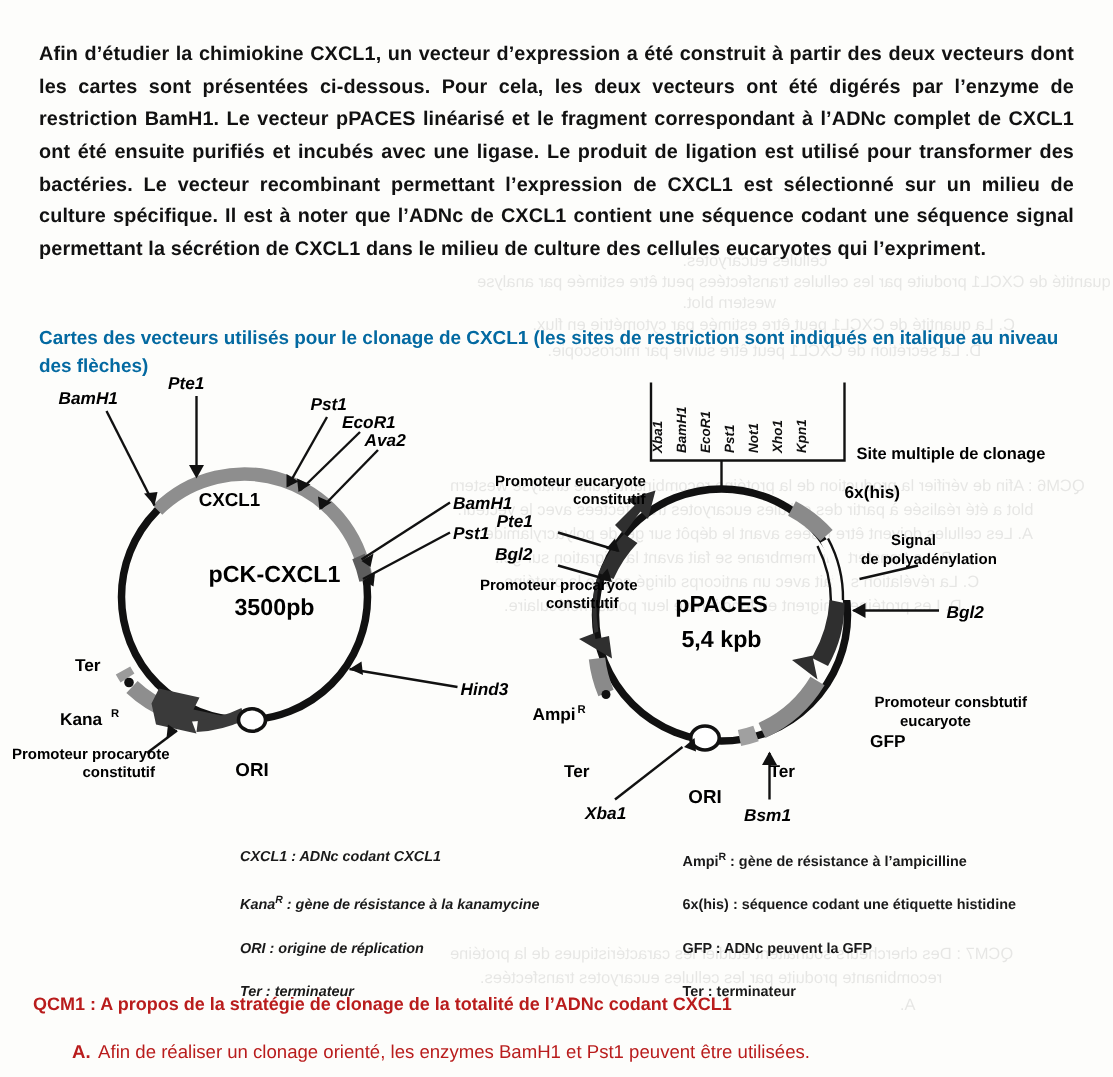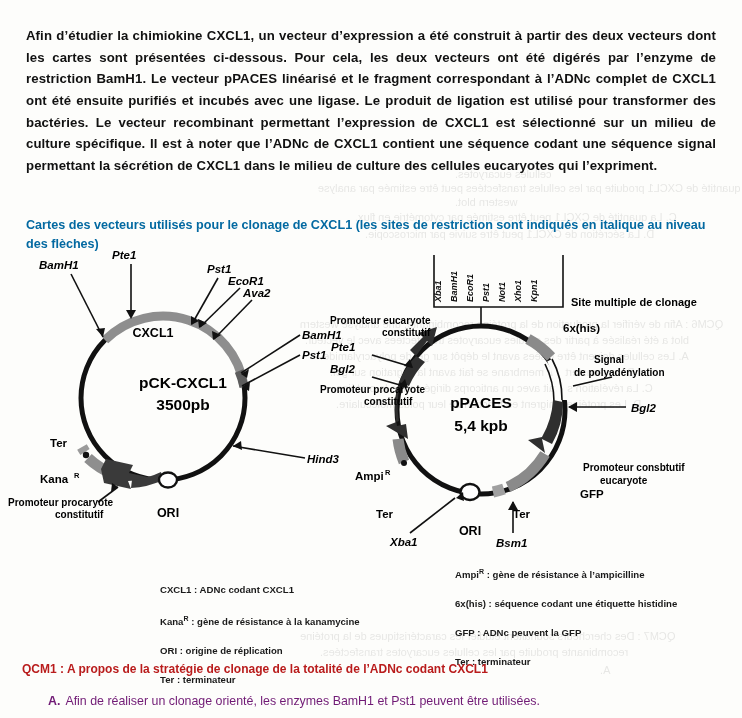--- a/index.html
+++ b/index.html
@@ -49,33 +49,33 @@
   #figure svg{display:block;}
 
   
   .legend{
     position:absolute;
     font-size:9.6px;line-height:14.4px;
     font-weight:700;
     color:#1a1a1a;
     white-space:pre-line;
   }
-  #legend-left{left:160px;top:569px;}
+  #legend-left{left:160px;top:551px;font-style:italic;}
   #legend-right{left:455px;top:551px;}
   .legend div{white-space:nowrap;}
   .sup{font-size:7px;vertical-align:super;}
 
   
   #qcm-title{
     position:absolute;left:22px;top:662px;
     font-size:12px;font-weight:700;color:#b91c1c;
   }
   #qcm-a{
     position:absolute;left:48px;top:694px;
-    font-size:12.4px;color:#701a75;
+    font-size:12.4px;color:#b91c1c;
   }
   #qcm-a b{font-weight:700;margin-right:5px;}
 
   
   .p-name{font-family:"Liberation Sans",sans-serif;font-weight:700;}
   .p-lab{font-family:"Liberation Sans",sans-serif;}
 </style>
 </head>
 <body>
 

